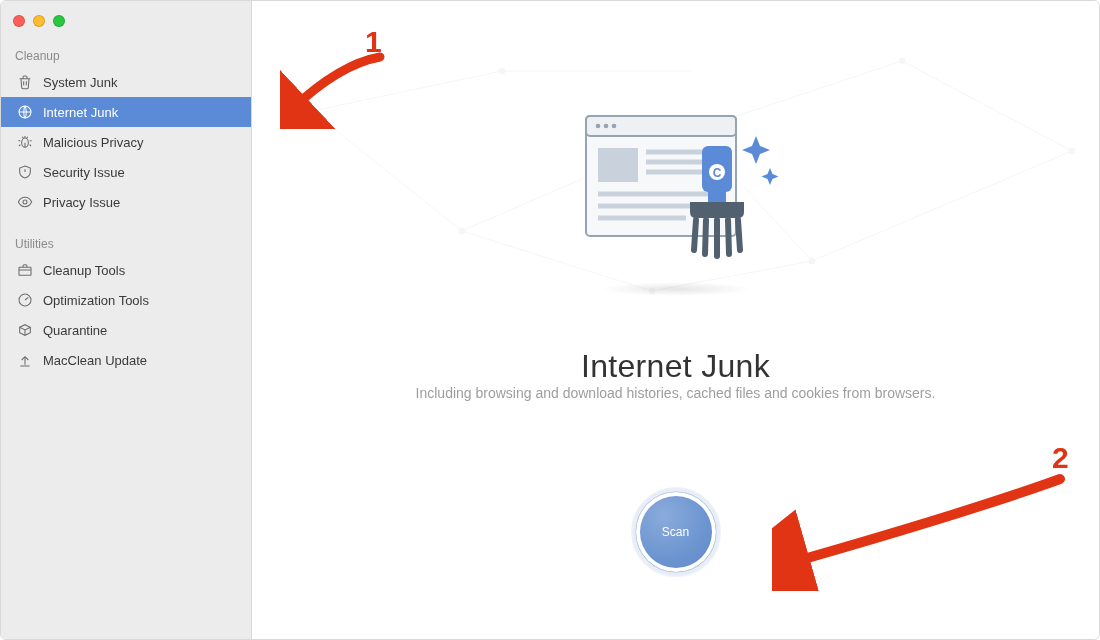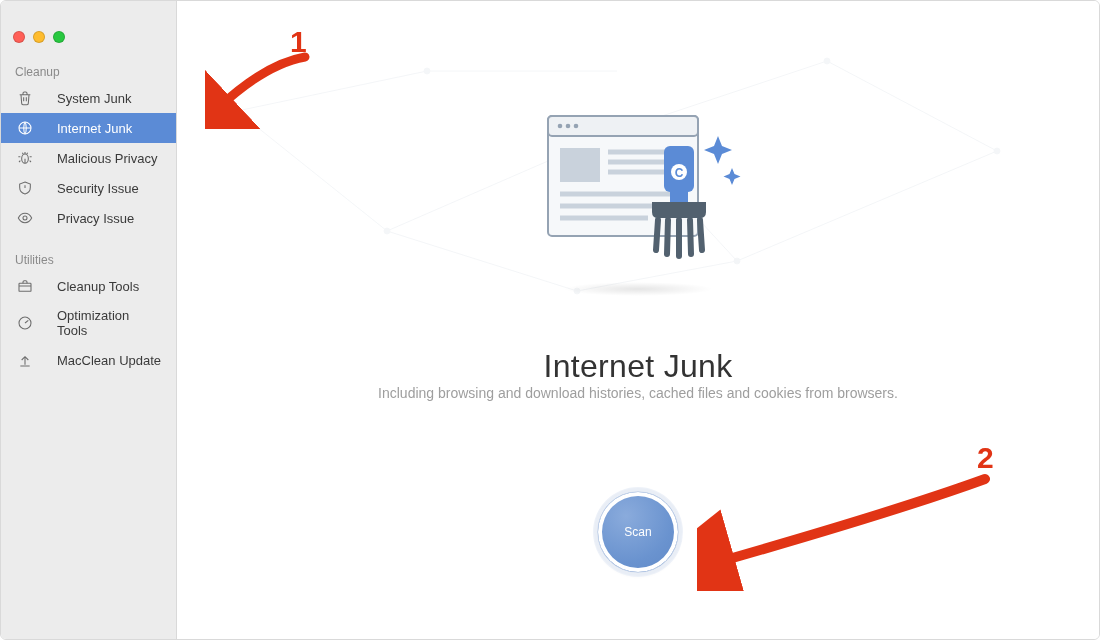--- a/index.html
+++ b/index.html
@@ -8,26 +8,26 @@
     width: 1100px; height: 640px;
     display: flex;
     border: 1px solid #d9d9d9;
     border-radius: 6px;
     overflow: hidden;
     background: #fff;
     position: relative;
   }
   
   .sidebar {
-    width: 176px;
+    width: 251px;
     background: #ececec;
     border-right: 1px solid #d9d9d9;
     display: flex;
     flex-direction: column;
-    padding-top: 24px;
+    padding-top: 8px;
   }
   .traffic-lights {
     display: flex;
     gap: 8px;
     padding: 6px 12px 14px 12px;
   }
   .tl {
     width: 12px; height: 12px; border-radius: 50%;
     border: 0.5px solid rgba(0,0,0,0.15);
   }
@@ -35,21 +35,21 @@
   .tl.yellow { background: #febc2e; }
   .tl.green { background: #28c840; }
   .section-header {
     font-size: 12px;
     color: #8a8a8a;
     padding: 8px 14px 4px 14px;
   }
   .nav-item {
     display: flex;
     align-items: center;
-    gap: 24px;
+    gap: 10px;
     padding: 7px 14px 7px 16px;
     font-size: 13px;
     color: #3a3a3a;
     cursor: pointer;
   }
   .nav-item.active {
     background: #5b8bd6;
     color: #fff;
   }
   .nav-item .nav-icon {
@@ -218,20 +218,29 @@
     <div class="nav-item">
       <span class="nav-icon">
         <svg viewBox="0 0 24 24" fill="none" stroke="currentColor" stroke-width="1.6">
             <circle cx="12" cy="12" r="9"></circle>
             <path d="M12 12l5-4M12 12v.01"></path>
           </svg>
       </span>
       <span>Optimization Tools</span>
     </div>
 
+    <div class="nav-item">
+      <span class="nav-icon">
+        <svg viewBox="0 0 24 24" fill="none" stroke="currentColor" stroke-width="1.6">
+            <path d="M4 8l8-4 8 4v8l-8 4-8-4V8z"></path>
+            <path d="M4 8l8 4 8-4M12 12v8"></path>
+          </svg>
+      </span>
+      <span>Quarantine</span>
+    </div>
 
     <div class="nav-item">
       <span class="nav-icon">
         <svg viewBox="0 0 24 24" fill="none" stroke="currentColor" stroke-width="1.6">
             <path d="M12 19V7M7 12l5-5 5 5M5 21h14"></path>
           </svg>
       </span>
       <span>MacClean Update</span>
     </div>
   </aside>

